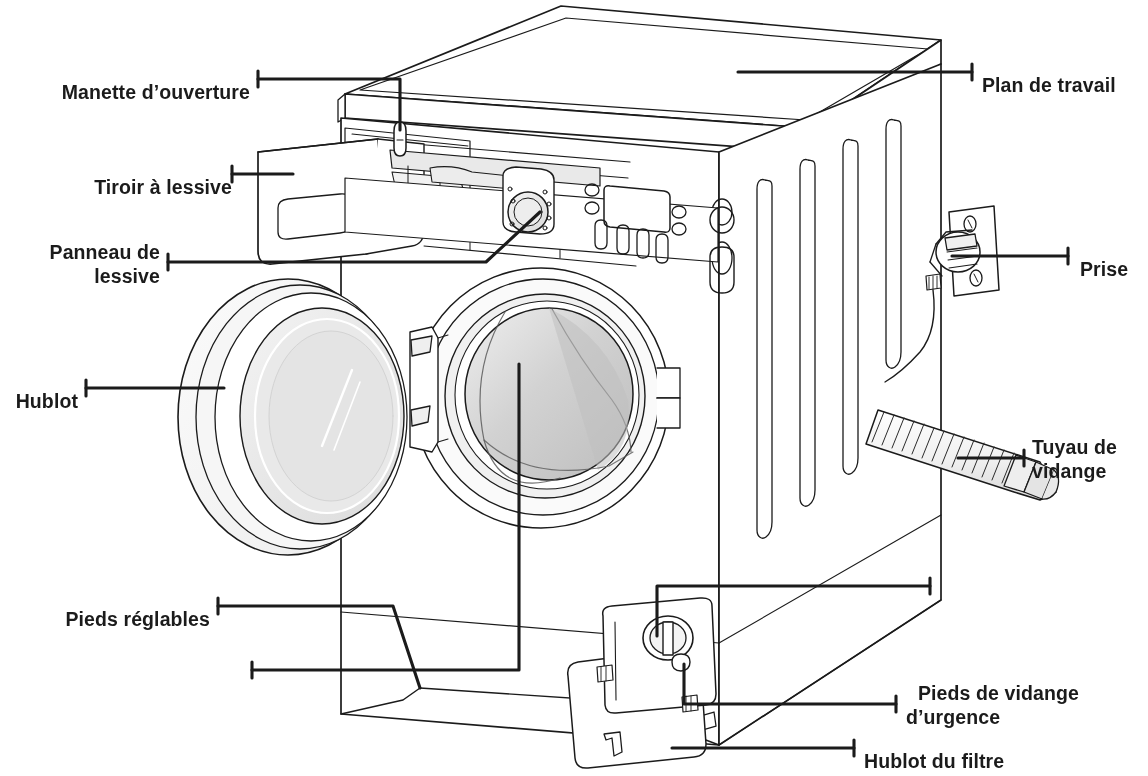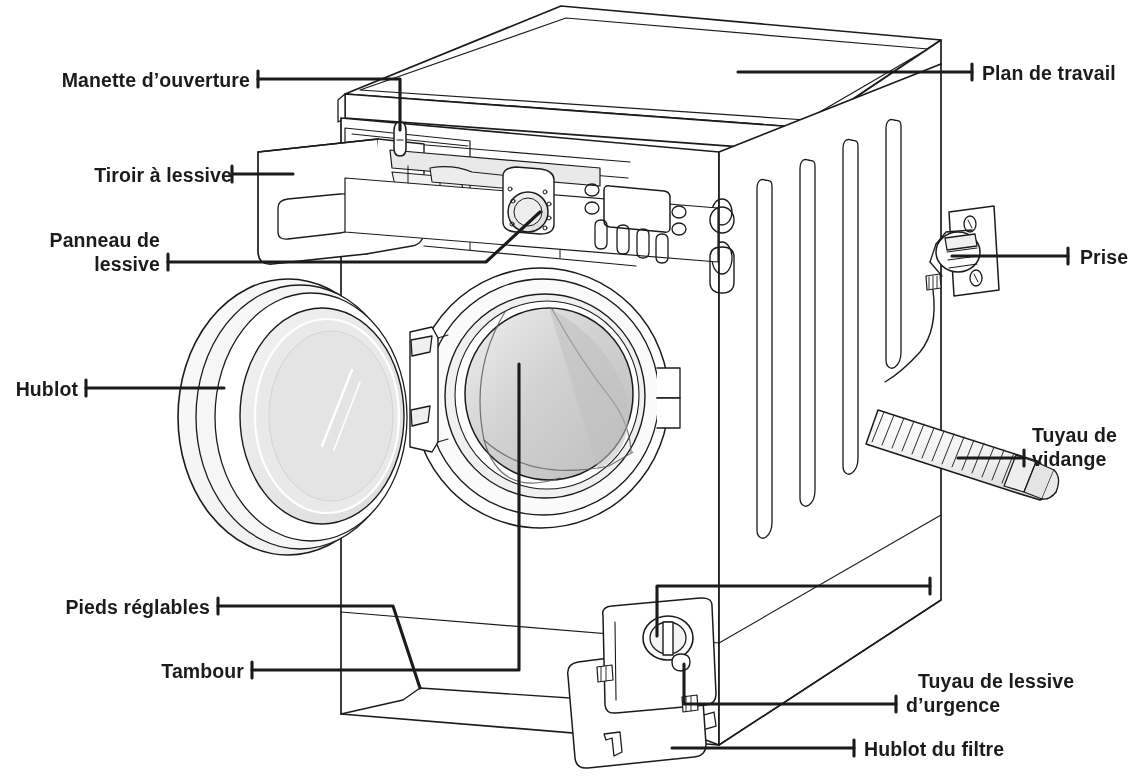--- a/index.html
+++ b/index.html
@@ -13,20 +13,21 @@
   #art{position:absolute;left:0;top:0;width:1148px;height:776px;}
   .lbl{
     position:absolute;
     font-family:"Liberation Sans", sans-serif;
     font-size:19.5px;
     font-weight:700;
     color:#1b1b1b;
     letter-spacing:0.1px;
     line-height:24px;
     white-space:pre;
+    margin-top:12px;
   }
   .lbl.r{text-align:right;}
   .lbl.l{text-align:left;}
 </style>
 </head>
 <body>
 
 <div id="stage">
 
   <svg id="art" viewBox="0 0 1148 776">
@@ -327,28 +328,27 @@
 
   <div class="lbl r" style="left:8px;top:163px;width:224px;">Tiroir à lessive</div>
 
   <div class="lbl r" style="left:0px;top:228px;width:160px;">Panneau de</div>
   <div class="lbl r" style="left:0px;top:252px;width:160px;">lessive</div>
 
   <div class="lbl r" style="left:0px;top:377px;width:78px;">Hublot</div>
 
   <div class="lbl r" style="left:0px;top:595px;width:210px;">Pieds réglables</div>
 
-  <div class="lbl r" style="left:0px;top:659px;width:244px;">Tambour</div>
 
   <div class="lbl l" style="left:982px;top:61px;">Plan de travail</div>
 
   <div class="lbl l" style="left:1080px;top:245px;">Prise</div>
 
   <div class="lbl l" style="left:1032px;top:423px;">Tuyau de</div>
   <div class="lbl l" style="left:1032px;top:447px;">vidange</div>
 
 
-  <div class="lbl l" style="left:918px;top:669px;">Tuyau de lessive</div>
+  <div class="lbl l" style="left:918px;top:669px;">Pieds de vidange</div>
   <div class="lbl l" style="left:906px;top:693px;">d’urgence</div>
 
   <div class="lbl l" style="left:864px;top:737px;">Hublot du filtre</div>
 
 </div>
 
 </body></html>

